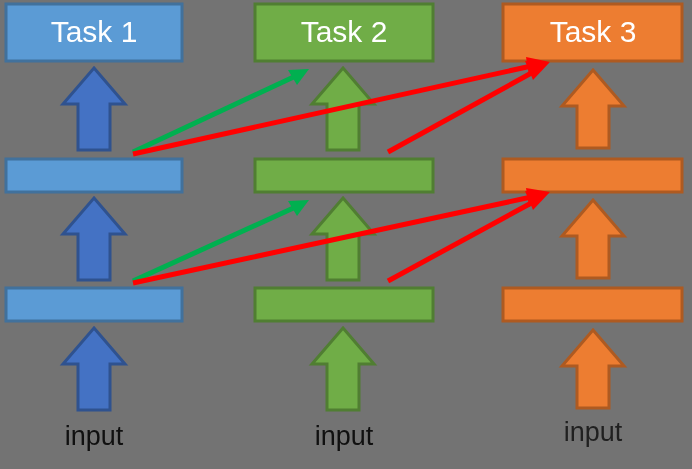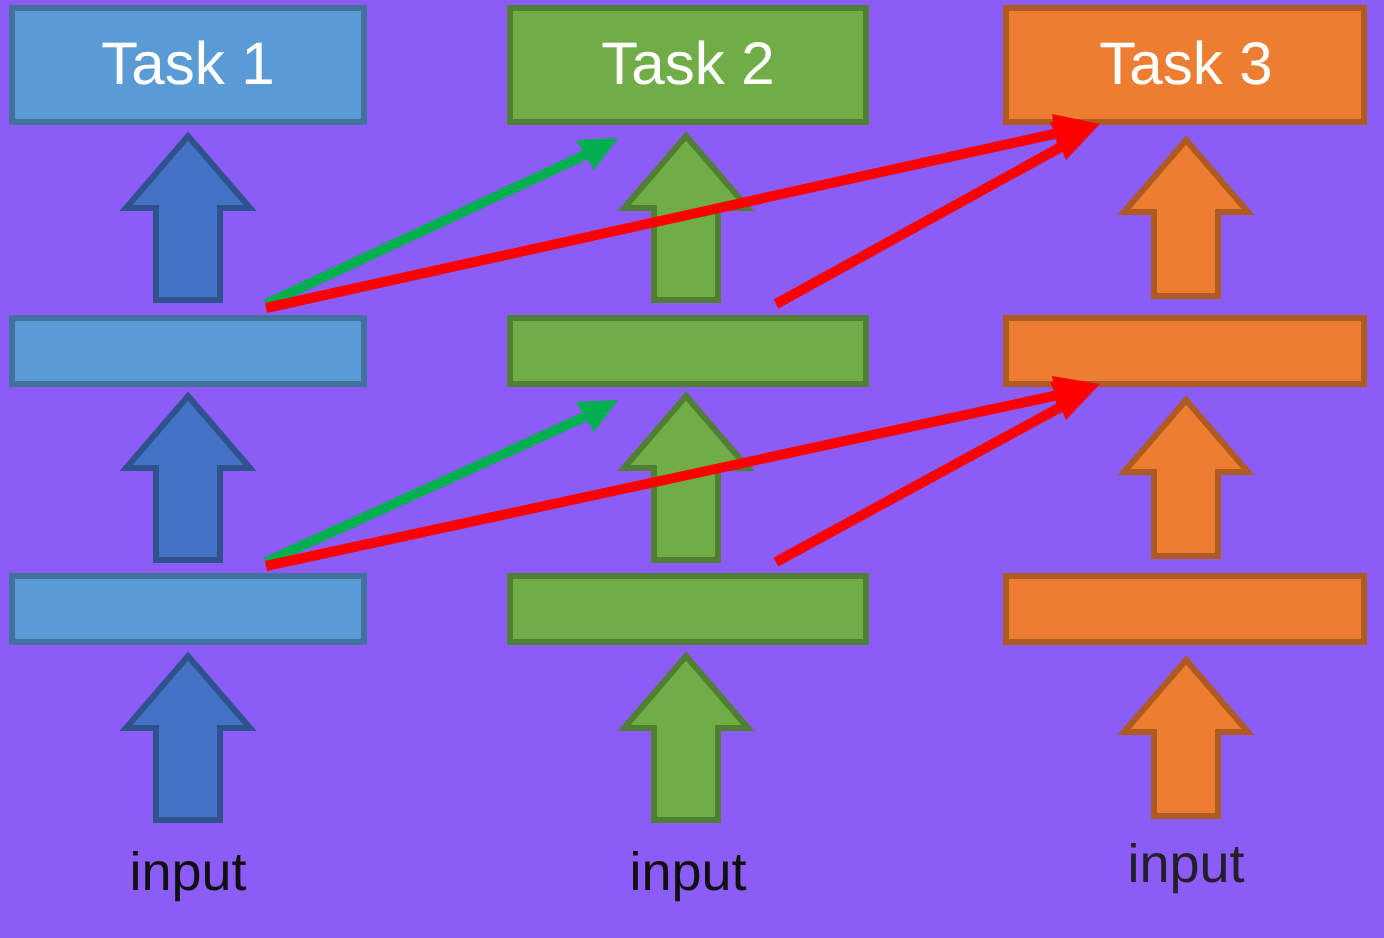--- a/index.html
+++ b/index.html
@@ -7,21 +7,21 @@
     padding: 0;
     background: #ffffff;
   }
   body {
     font-family: "Liberation Sans", sans-serif;
   }
   #diagram-root {
     position: relative;
     width: 692px;
     height: 469px;
-    background: #8b5cf6;
+    background: #737373;
     overflow: hidden;
   }
   svg.canvas {
     display: block;
     width: 692px;
     height: 469px;
   }
   text.task-label {
     font-family: "Liberation Sans", sans-serif;
     font-size: 30px;

